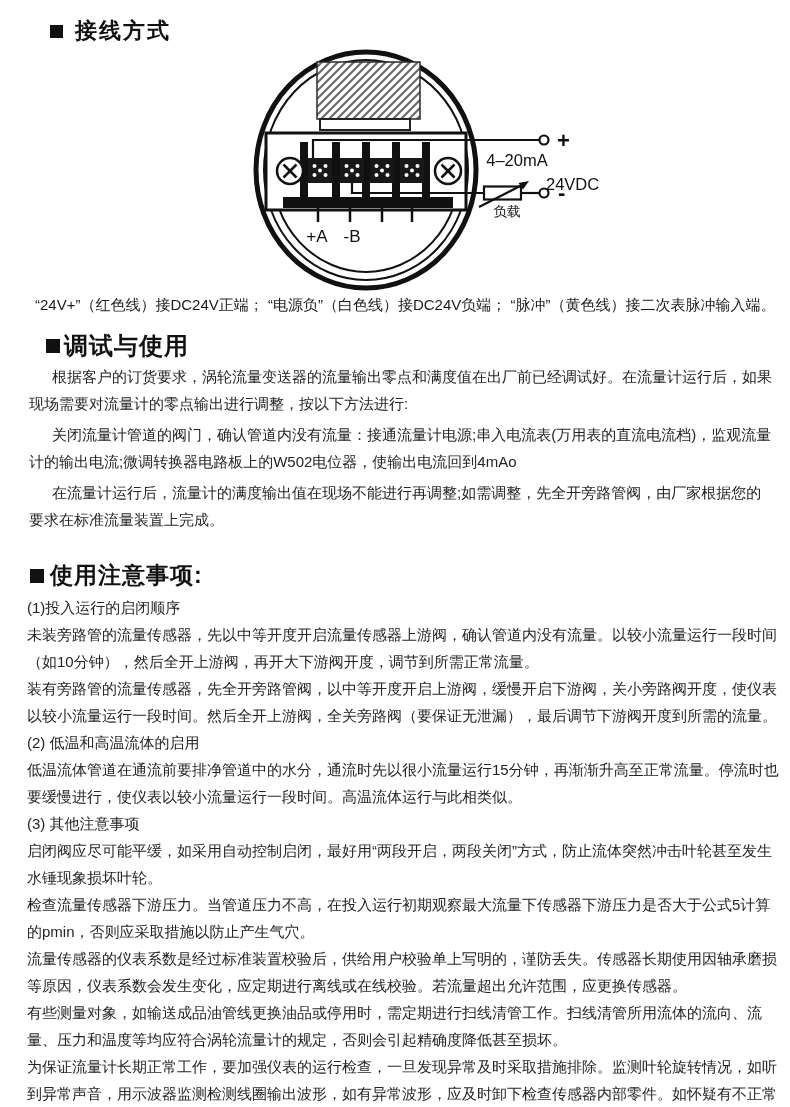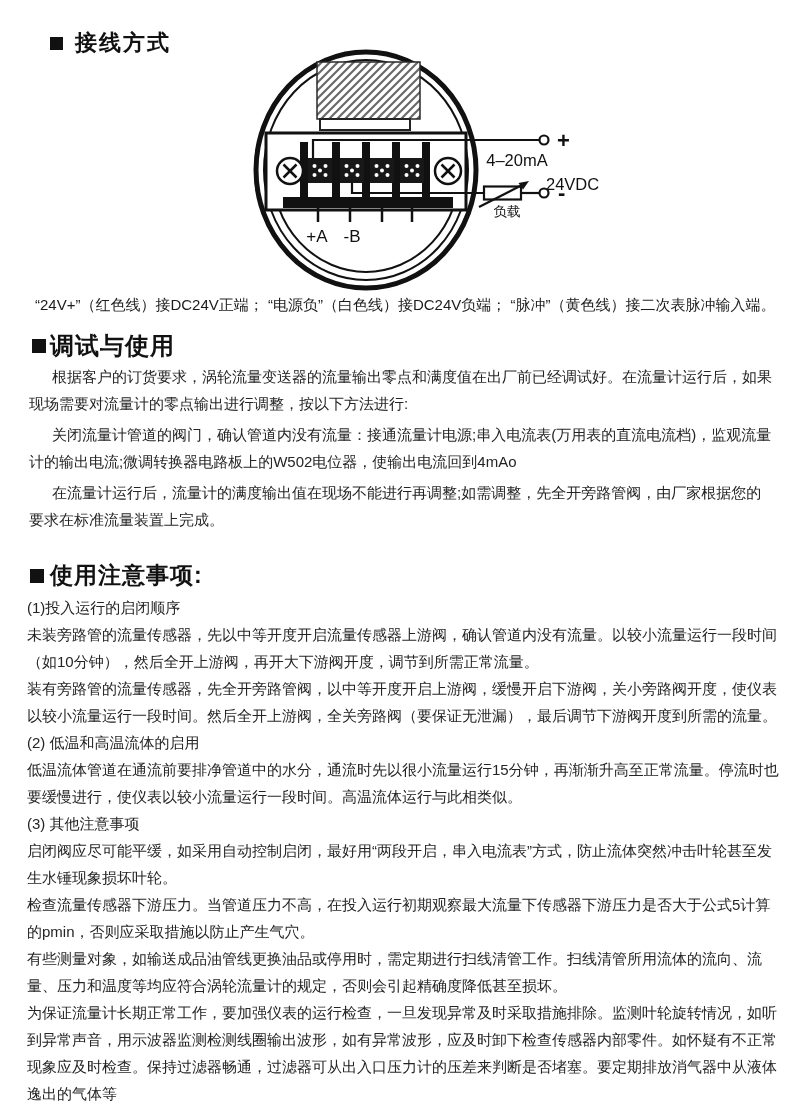--- a/index.html
+++ b/index.html
@@ -5,24 +5,24 @@
   html, body { margin: 0; padding: 0; background: #ffffff; }
   body {
     width: 790px; height: 1107px; position: relative; overflow: hidden;
     font-family: "Liberation Sans", "DejaVu Sans", sans-serif;
     color: #222;
   }
   .abs { position: absolute; }
 
   .h-row { display: flex; align-items: center; }
   .sq { display: inline-block; background: #111; flex: 0 0 auto; }
-  .h1 { left: 50px; top: 28px; }
+  .h1 { left: 50px; top: 16px; }
   .h1 .sq { width: 13px; height: 13px; margin-right: 12px; }
   .h1 .ht { font-size: 22px; font-weight: bold; color: #111; letter-spacing: 2px; }
-  .h2 { left: 32px; top: 330px; }
+  .h2 { left: 46px; top: 330px; }
   .h2 .sq { width: 14px; height: 14px; margin-right: 4px; }
   .h2 .ht { font-size: 24px; font-weight: bold; color: #111; letter-spacing: 1px; }
   .h3 { left: 30px; top: 560px; }
   .h3 .sq { width: 14px; height: 14px; margin-right: 6px; }
   .h3 .ht { font-size: 23px; font-weight: bold; color: #111; letter-spacing: 1px; }
 
   .caption {
     left: 25px; top: 294px; width: 755px;
     font-size: 15px; line-height: 22px; text-indent: 10px; color: #1c1c1c;
   }
@@ -127,17 +127,18 @@
   <span class="ht">使用注意事项:</span>
 </div>
 
 <div class="abs bodytext notes-block">
   <p>(1)投入运行的启闭顺序</p>
   <p>未装旁路管的流量传感器，先以中等开度开启流量传感器上游阀，确认管道内没有流量。以较小流量运行一段时间（如10分钟），然后全开上游阀，再开大下游阀开度，调节到所需正常流量。</p>
   <p>装有旁路管的流量传感器，先全开旁路管阀，以中等开度开启上游阀，缓慢开启下游阀，关小旁路阀开度，使仪表以较小流量运行一段时间。然后全开上游阀，全关旁路阀（要保证无泄漏），最后调节下游阀开度到所需的流量。</p>
   <p>(2) 低温和高温流体的启用</p>
   <p>低温流体管道在通流前要排净管道中的水分，通流时先以很小流量运行15分钟，再渐渐升高至正常流量。停流时也要缓慢进行，使仪表以较小流量运行一段时间。高温流体运行与此相类似。</p>
   <p>(3) 其他注意事项</p>
-  <p>启闭阀应尽可能平缓，如采用自动控制启闭，最好用“两段开启，串入电流表”方式，防止流体突然冲击叶轮甚至发生水锤现象损坏叶轮。</p>
+  <p>启闭阀应尽可能平缓，如采用自动控制启闭，最好用“两段开启，两段关闭”方式，防止流体突然冲击叶轮甚至发生水锤现象损坏叶轮。</p>
   <p>检查流量传感器下游压力。当管道压力不高，在投入运行初期观察最大流量下传感器下游压力是否大于公式5计算的pmin，否则应采取措施以防止产生气穴。</p>
+  <p>流量传感器的仪表系数是经过标准装置校验后，供给用户校验单上写明的，谨防丢失。传感器长期使用因轴承磨损等原因，仪表系数会发生变化，应定期进行离线或在线校验。若流量超出允许范围，应更换传感器。</p>
   <p>有些测量对象，如输送成品油管线更换油品或停用时，需定期进行扫线清管工作。扫线清管所用流体的流向、流量、压力和温度等均应符合涡轮流量计的规定，否则会引起精确度降低甚至损坏。</p>
   <p>为保证流量计长期正常工作，要加强仪表的运行检查，一旦发现异常及时采取措施排除。监测叶轮旋转情况，如听到异常声音，用示波器监测检测线圈输出波形，如有异常波形，应及时卸下检查传感器内部零件。如怀疑有不正常现象应及时检查。保持过滤器畅通，过滤器可从出入口压力计的压差来判断是否堵塞。要定期排放消气器中从液体逸出的气体等</p>
 </div>
 
 </body></html>

